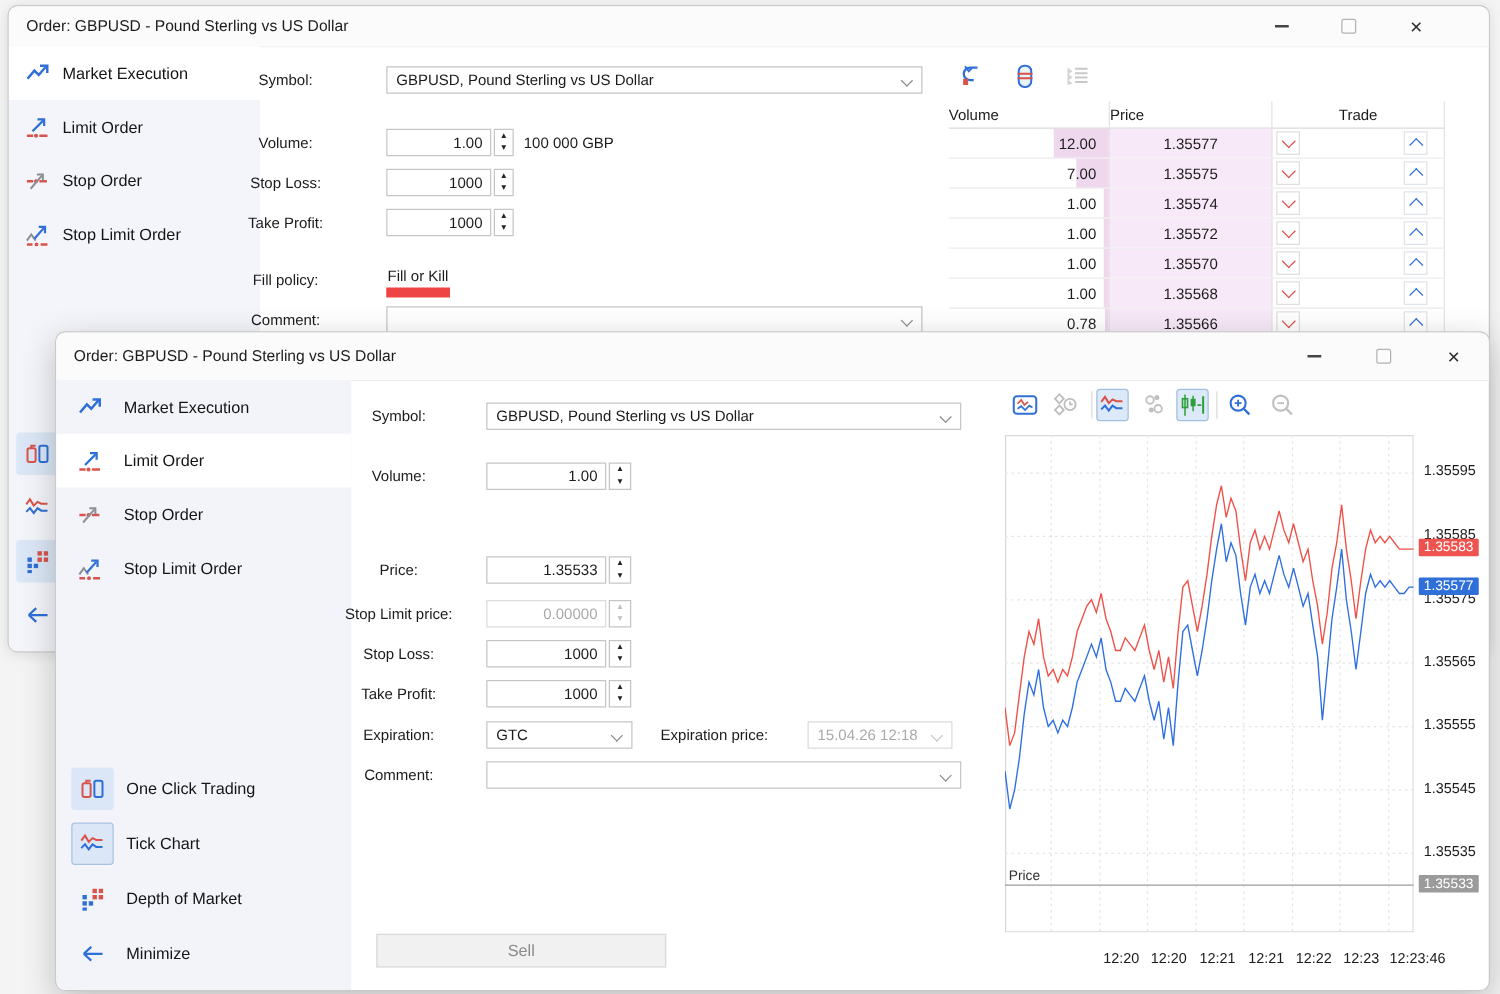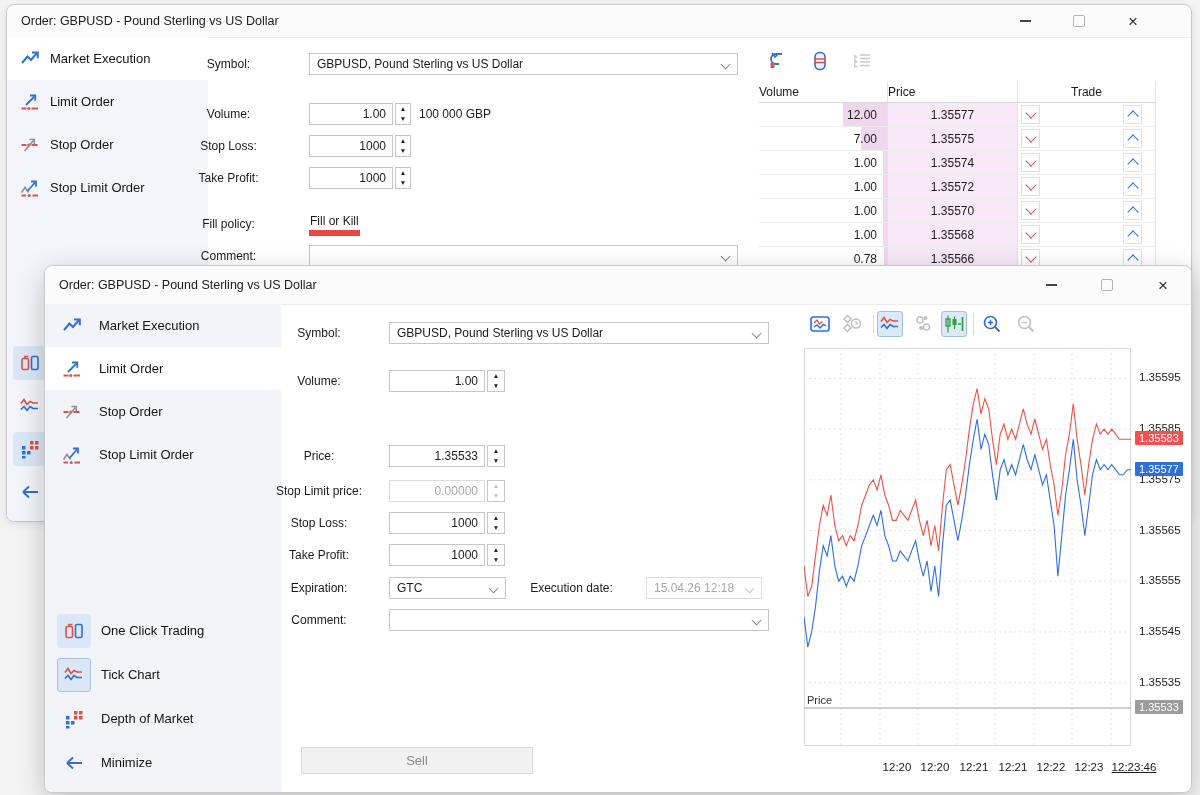--- a/index.html
+++ b/index.html
@@ -35,21 +35,21 @@
   .inp,.combo{position:absolute;height:22px;border:1px solid #c6c6c6;background:#fff;box-sizing:border-box;font-size:12px;line-height:20px}
   .inp{text-align:right;padding:0 6px}
   .combo{text-align:left;padding:0 22px 0 7px;white-space:nowrap;overflow:hidden}
   .chev{position:absolute;right:8px;top:7px;width:6px;height:6px;border-right:1.4px solid #8a8a8a;border-bottom:1.4px solid #8a8a8a;transform:rotate(45deg)}
   .dis{color:#a9a9a9;border-color:#dcdcdc}
   .dis .chev{border-color:#c4c4c4}
   .spin{position:absolute;height:22px;border:1px solid #c6c6c6;background:#fff;box-sizing:border-box;display:flex;flex-direction:column;align-items:stretch}
   .spin i{flex:1;display:flex;align-items:center;justify-content:center;font-style:normal;font-size:6.5px;color:#222;line-height:1}
   .spin.dis i{color:#c0c0c0}
   .note{position:absolute;font-size:12px;line-height:22px;color:#1b1b1b;white-space:nowrap}
-  .fillpolicy{position:absolute;font-size:12px;line-height:16px;border-bottom:6px solid #ef4444;padding:0 1px 1px 1px}
+  .fillpolicy{position:absolute;font-size:12px;line-height:16px;border-bottom:8px solid #ef4444;padding:0 1px 1px 1px}
   
   .dom{position:absolute;left:752px;top:76px;width:397px;font-size:12px}
   .drow{display:flex;position:relative;box-sizing:border-box}
   .dhead{height:22px;border-bottom:1px solid #d9d9d9}
   .dbody{height:24px;border-bottom:1px solid #ececec}
   .c1{width:129px;position:relative;box-sizing:border-box;border-right:1px solid #e3e3e3;text-align:right}
   .c2{width:130px;box-sizing:border-box;border-right:1px solid #e3e3e3;text-align:center}
   .c3{width:138px;position:relative;box-sizing:border-box;border-right:1px solid #e3e3e3}
   .dhead .c1,.dhead .c2,.dhead .c3{text-align:left;line-height:22px}
   .dbody .c1{line-height:24px;padding-right:10px}
@@ -447,21 +447,21 @@
 
   <span class="lbl" style="left:214px;top:278px;width:120px">Take Profit:</span>
   <div class="inp" style="left:344px;top:278px;width:96px">1000</div>
   <span class="spin" style="left:442px;top:278px;width:18px">
       <i>▲</i>
       <i>▼</i>
     </span>
 
   <span class="lbl" style="left:214px;top:311px;width:120px">Expiration:</span>
   <div class="combo" style="left:344px;top:311px;width:117px"><span>GTC</span><i class="chev"></i></div>
-  <span class="lbl" style="left:460px;top:311px;width:133px">Execution date:</span>
+  <span class="lbl" style="left:460px;top:311px;width:133px">Expiration price:</span>
   <div class="combo dis" style="left:601px;top:311px;width:116px"><span>15.04.26 12:18</span><i class="chev"></i></div>
 
   <span class="lbl" style="left:214px;top:343px;width:120px">Comment:</span>
   <div class="combo" style="left:344px;top:343px;width:380px"><span></span><i class="chev"></i></div>
 
 
   <div class="bigbtn btn-sell">Sell</div>
 
   <span class="tool" style="left:762px;top:45px">
       <svg width="22" height="22">
@@ -552,14 +552,14 @@
     <span class="badge" style="top: 165.268px; background: rgb(239, 83, 80);">1.35583</span>
     <span class="badge" style="top: 195.69px; background: rgb(46, 111, 216);">1.35577</span>
     <span class="badge" style="top: 434px; background: rgb(155, 155, 155);">1.35533</span>
     <span class="xtick" style="top: 495px; left: 763px; margin-top: 36px;">2026.04.15</span>
     <span class="xtick" style="top: 495px; left: 852px; transform: translateX(-50%);">12:20</span>
     <span class="xtick" style="top: 495px; left: 890px; transform: translateX(-50%);">12:20</span>
     <span class="xtick" style="top: 495px; left: 929px; transform: translateX(-50%);">12:21</span>
     <span class="xtick" style="top: 495px; left: 968px; transform: translateX(-50%);">12:21</span>
     <span class="xtick" style="top: 495px; left: 1006px; transform: translateX(-50%);">12:22</span>
     <span class="xtick" style="top: 495px; left: 1044px; transform: translateX(-50%);">12:23</span>
-    <span class="xtick" style="top: 495px; left: 1089px; transform: translateX(-50%); text-decoration: underline;">12:23:46</span>
+    <span class="xtick" style="top: 495px; left: 1089px; transform: translateX(-50%);">12:23:46</span>
   </div>
 
 </body></html>

